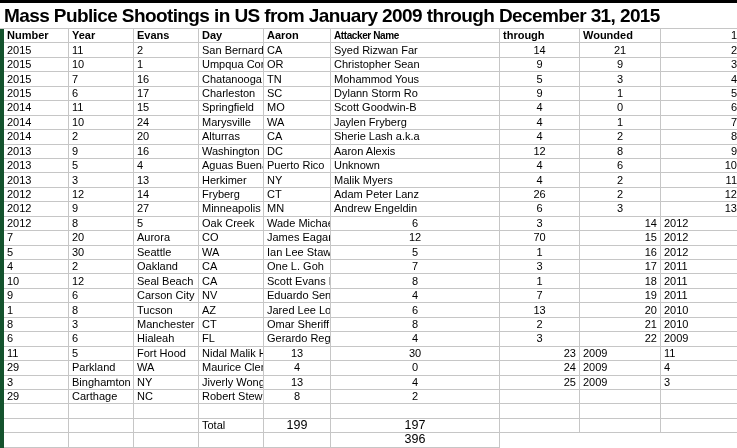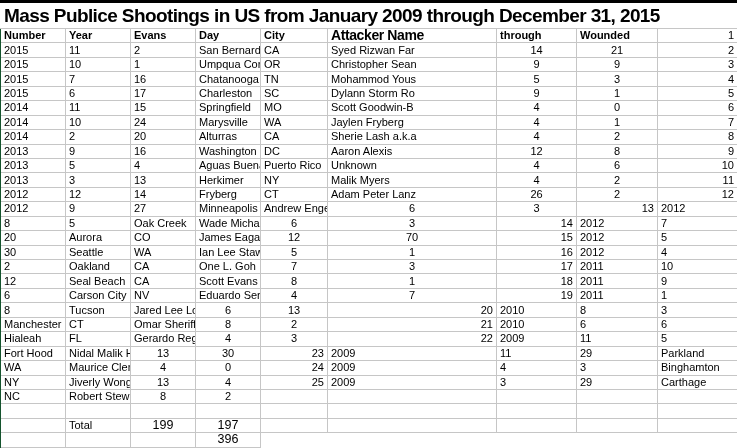--- a/index.html
+++ b/index.html
@@ -22,53 +22,53 @@
   .title-row span {
     font-weight: bold;
     font-size: 19px;
     letter-spacing: -0.6px;
     white-space: nowrap;
   }
   .grid {
     display: grid;
     grid-template-columns: 65px 65px 65px 65px 67px 169px 80px 81px 80px;
     grid-auto-rows: 14.448px;
-    border-left: 1px solid #14532d;
+    border-left: 4px solid #14532d;
     box-sizing: border-box;
   }
   .cell {
     box-sizing: border-box;
     border-right: 1px solid #c6c6c6;
     border-bottom: 1px solid #c6c6c6;
     font-size: 11px;
     line-height: 13px;
     display: flex; align-items: center;
     overflow: hidden; white-space: nowrap;
     padding: 0 0 0 3px;
   }
   .cell.hdr { font-weight: bold; }
-  .cell.hdr.cond { font-size: 14px; letter-spacing: -0.4px; }
+  .cell.hdr.cond { font-size: 10px; letter-spacing: -0.4px; }
   .cell.num { justify-content: flex-end; padding: 0 3px 0 0; }
   .cell.ctr { justify-content: center; padding: 0; }
   .cell.big { font-size: 12.5px; text-align: right; }
 </style>
 </head>
 <body>
 
 <div class="sheet">
   <div class="topbar"></div>
   <div class="title-row">
     <span>Mass Publice Shootings in US from January 2009 through December 31, 2015</span>
   </div>
   <div class="grid" id="grid">
       <div class="cell hdr">Number</div>
       <div class="cell hdr">Year</div>
       <div class="cell hdr">Evans</div>
       <div class="cell hdr">Day</div>
-      <div class="cell hdr">City</div>
+      <div class="cell hdr">Aaron</div>
       <div class="cell hdr cond">Attacker Name</div>
       <div class="cell hdr">through</div>
       <div class="cell hdr">Wounded</div>
       <div class="cell num">1</div>
       <div class="cell">2015</div>
       <div class="cell">11</div>
       <div class="cell">2</div>
       <div class="cell">San Bernard</div>
       <div class="cell">CA</div>
       <div class="cell">Syed Rizwan Far</div>
@@ -162,20 +162,21 @@
       <div class="cell">Fryberg</div>
       <div class="cell">CT</div>
       <div class="cell">Adam Peter Lanz</div>
       <div class="cell ctr">26</div>
       <div class="cell ctr">2</div>
       <div class="cell num">12</div>
       <div class="cell">2012</div>
       <div class="cell">9</div>
       <div class="cell">27</div>
       <div class="cell">Minneapolis</div>
+      <div class="cell">MN</div>
       <div class="cell">Andrew Engeldin</div>
       <div class="cell ctr">6</div>
       <div class="cell ctr">3</div>
       <div class="cell num">13</div>
       <div class="cell">2012</div>
       <div class="cell">8</div>
       <div class="cell">5</div>
       <div class="cell">Oak Creek</div>
       <div class="cell">Wade Michael Pa</div>
       <div class="cell ctr">6</div>
@@ -223,20 +224,21 @@
       <div class="cell">Carson City</div>
       <div class="cell">NV</div>
       <div class="cell">Eduardo Sencion</div>
       <div class="cell ctr">4</div>
       <div class="cell ctr">7</div>
       <div class="cell num">19</div>
       <div class="cell">2011</div>
       <div class="cell">1</div>
       <div class="cell">8</div>
       <div class="cell">Tucson</div>
+      <div class="cell">AZ</div>
       <div class="cell">Jared Lee Loughn</div>
       <div class="cell ctr">6</div>
       <div class="cell ctr">13</div>
       <div class="cell num">20</div>
       <div class="cell">2010</div>
       <div class="cell">8</div>
       <div class="cell">3</div>
       <div class="cell">Manchester</div>
       <div class="cell">CT</div>
       <div class="cell">Omar Sheriff Tho</div>

